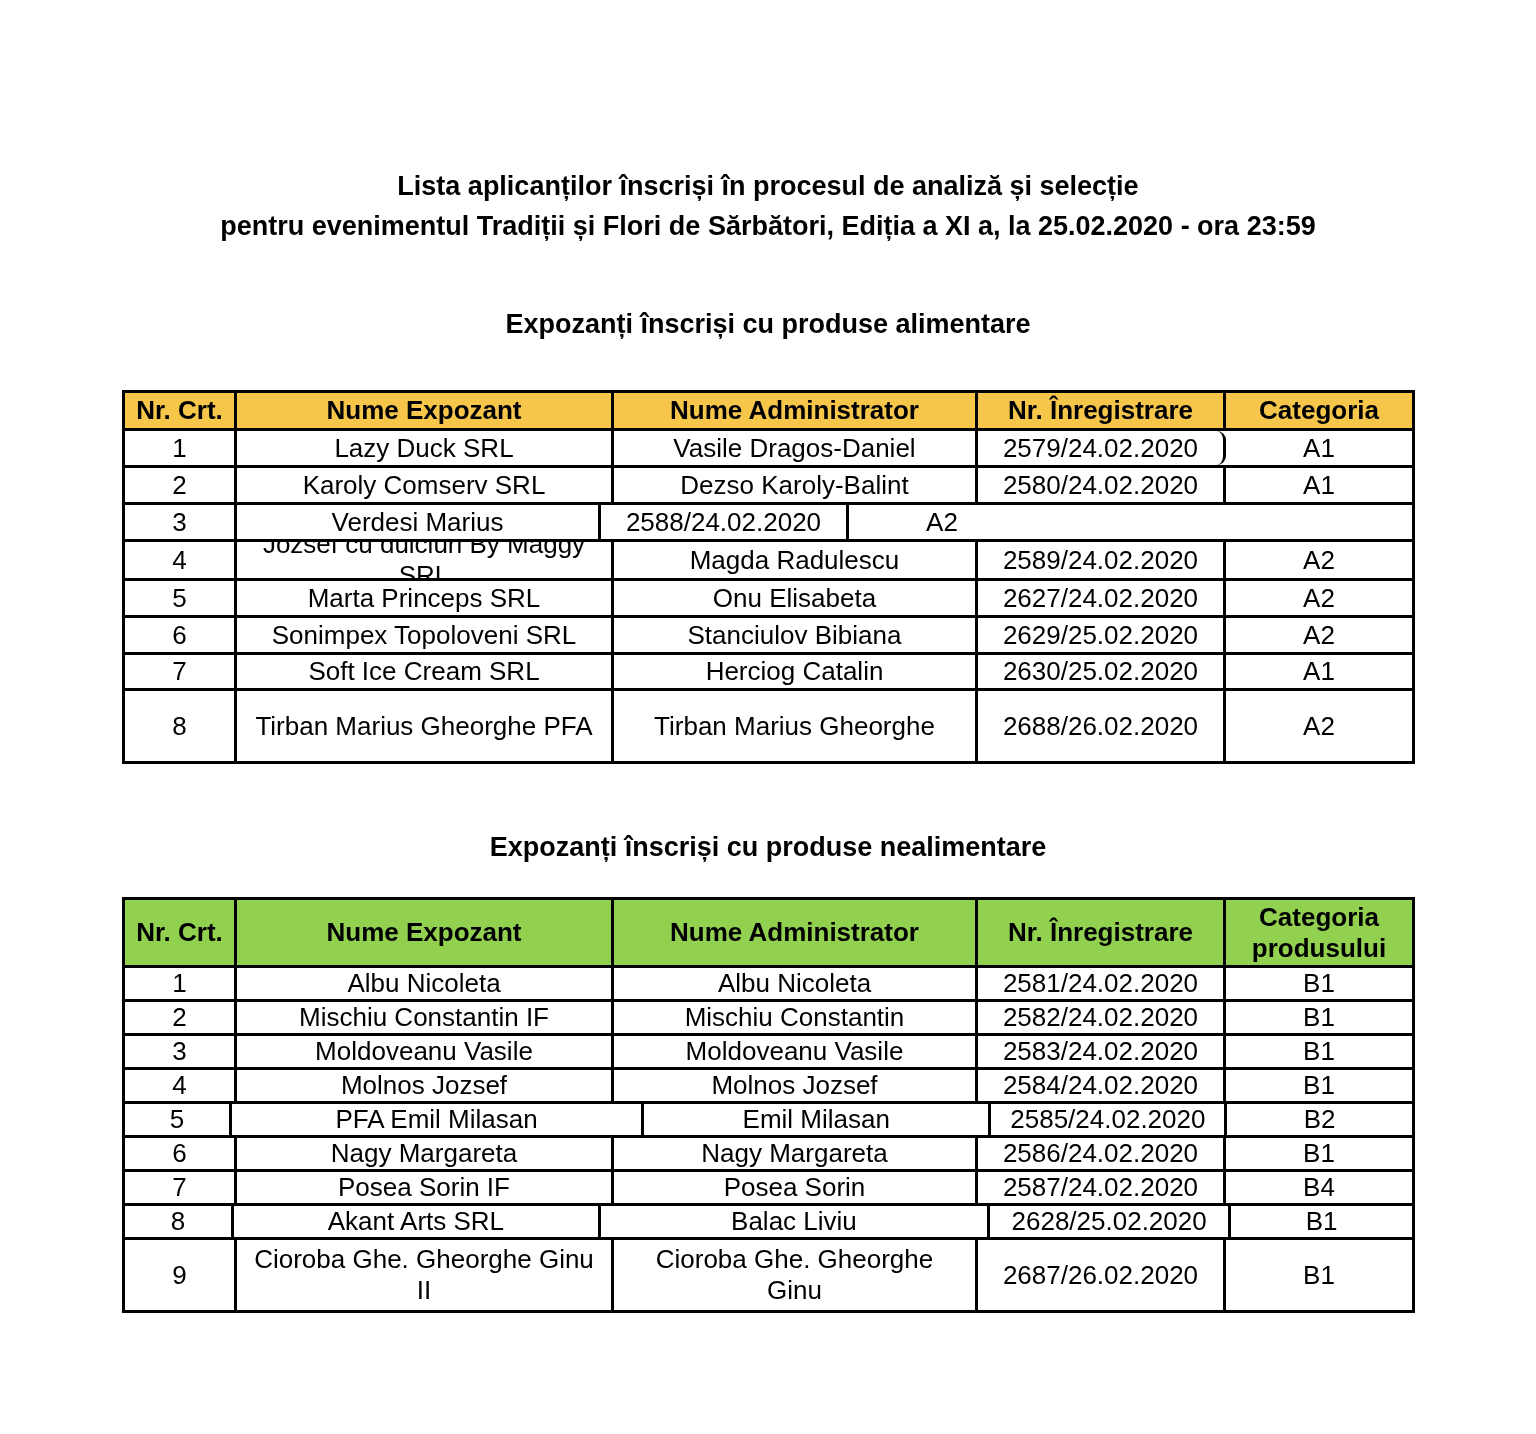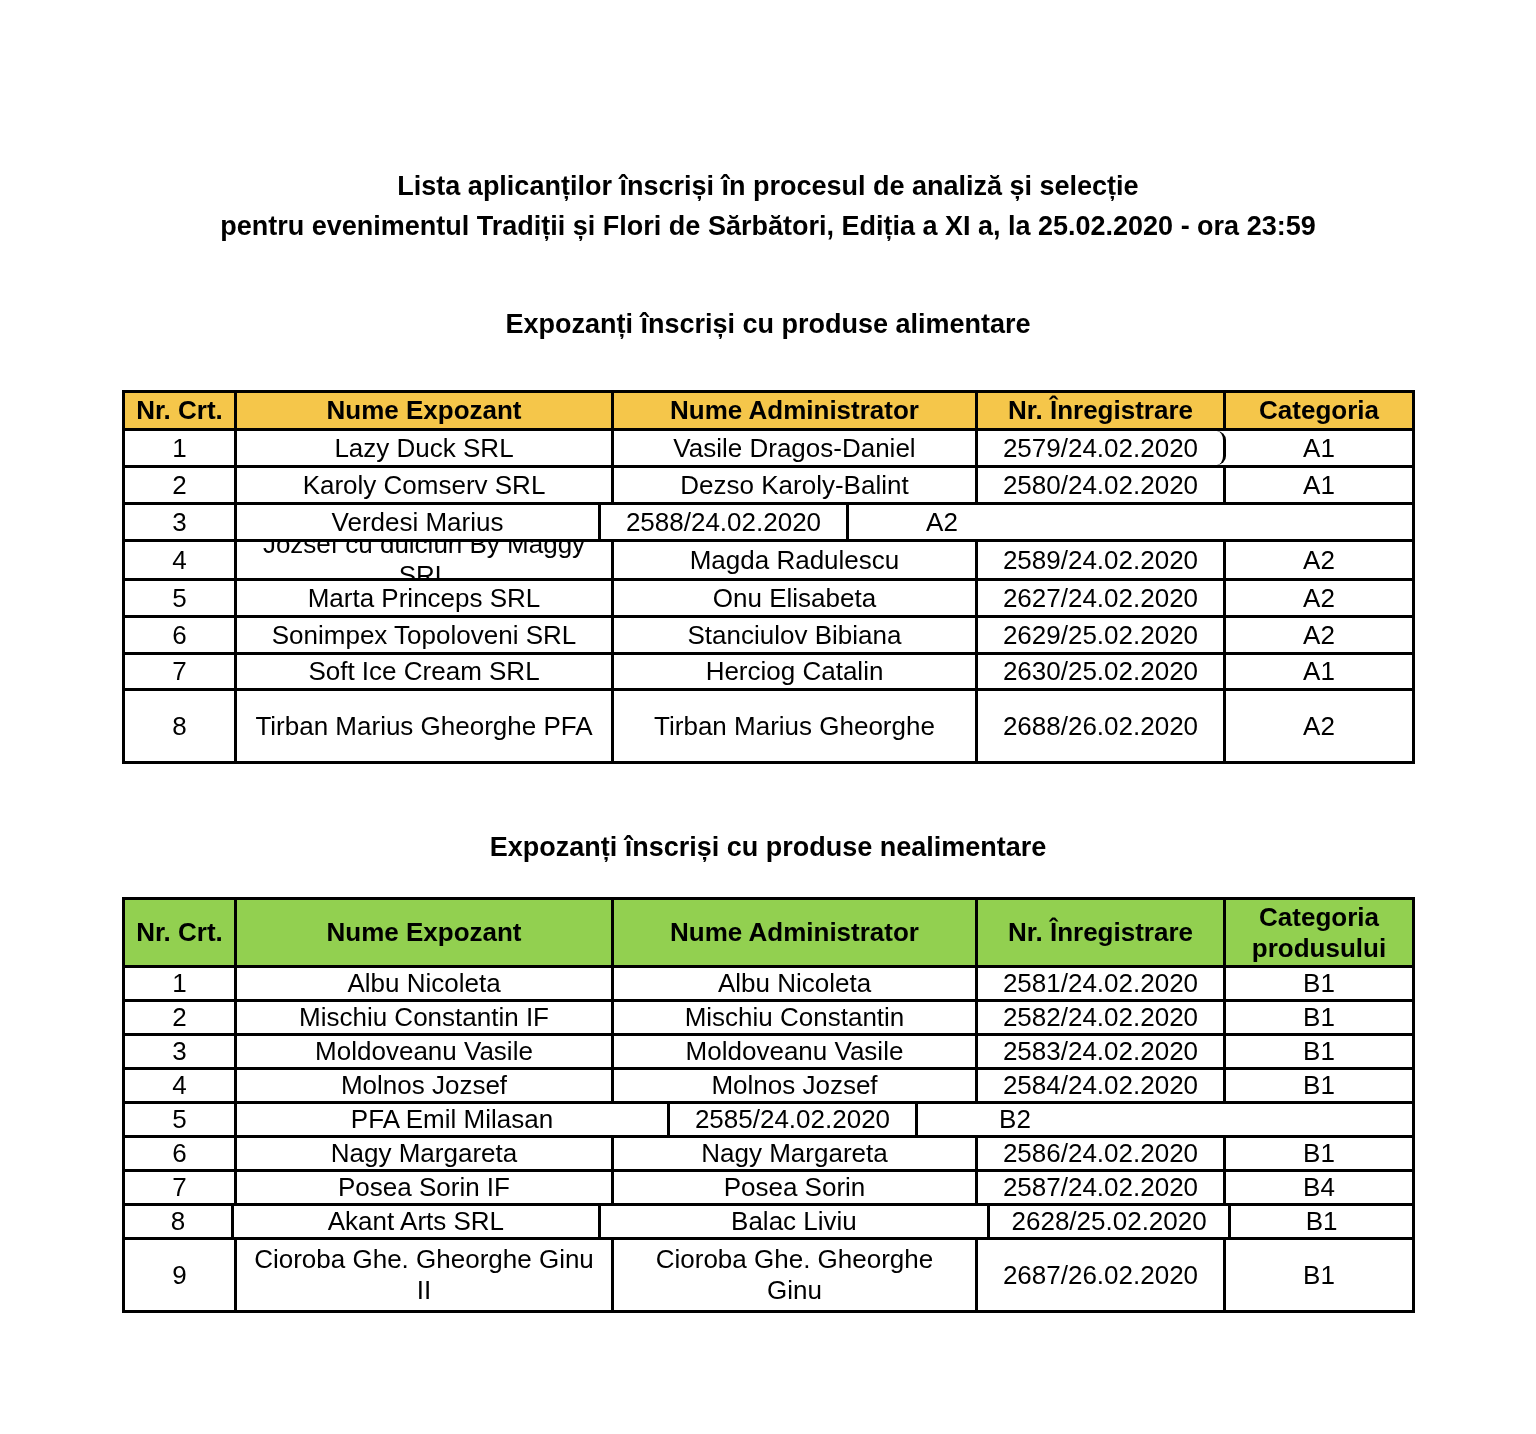--- a/index.html
+++ b/index.html
@@ -156,20 +156,21 @@
       <div class="row" style="height: 34px;">
         <div class="cell c0" style="width: 112px;">4</div>
         <div class="cell c1" style="width: 377px;">Molnos Jozsef</div>
         <div class="cell c2" style="width: 364px;">Molnos Jozsef</div>
         <div class="cell c3" style="width: 248px;">2584/24.02.2020</div>
         <div class="cell c4" style="width: 186px;">B1</div>
       </div>
       <div class="row" style="height: 34px;">
         <div class="cell c0" style="width: 112px;">5</div>
         <div class="cell c1" style="width: 433px;">PFA Emil Milasan</div>
+        <div class="cell c2" style="width: 364px;">Emil Milasan</div>
         <div class="cell c3" style="width: 248px;">2585/24.02.2020</div>
         <div class="cell c4" style="width: 194px;">B2</div>
       </div>
       <div class="row" style="height: 34px;">
         <div class="cell c0" style="width: 112px;">6</div>
         <div class="cell c1" style="width: 377px;">Nagy Margareta</div>
         <div class="cell c2" style="width: 364px;">Nagy Margareta</div>
         <div class="cell c3" style="width: 248px;">2586/24.02.2020</div>
         <div class="cell c4" style="width: 186px;">B1</div>
       </div>

